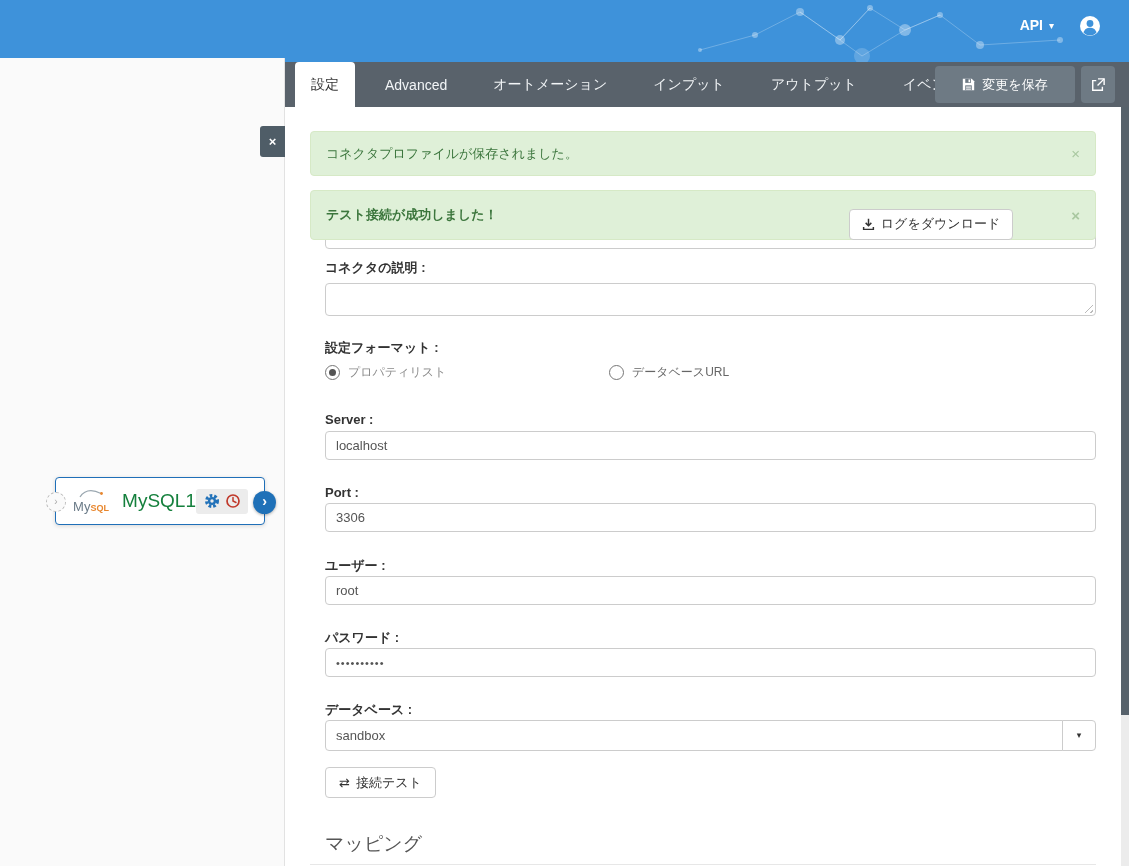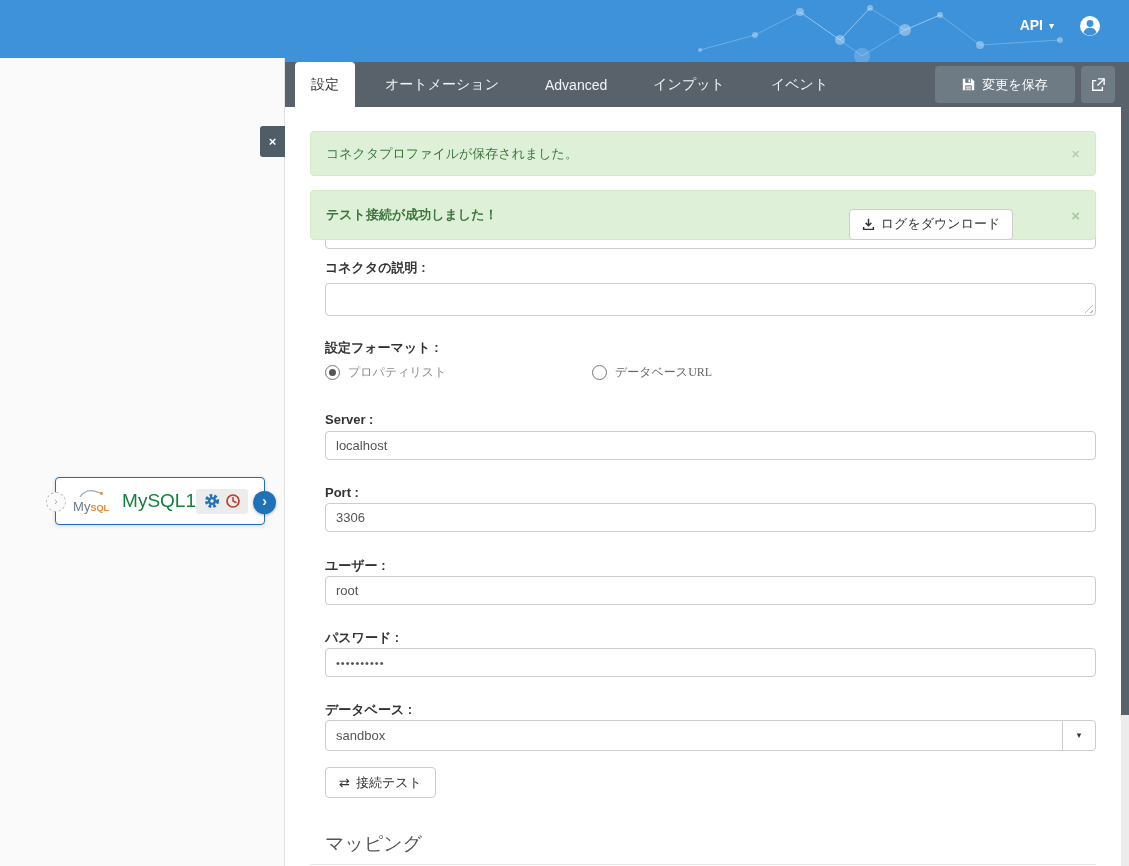--- a/index.html
+++ b/index.html
@@ -50,21 +50,21 @@
 
   .f-label { position:absolute; left:40px; font-size:13px; font-weight:bold; color:#333; }
   .t-input { position:absolute; left:40px; width:771px; height:29px; border:1px solid #ccc; border-radius:4px; font-size:13px; color:#555; padding:0 10px; font-family:inherit; background:#fff; }
 
   .desc-area { position:absolute; left:40px; top:176px; width:771px; height:33px; border:1px solid #ccc; border-radius:4px; background:#fff; }
   .resize-grip { position:absolute; right:2px; bottom:2px; width:10px; height:10px; clip-path:polygon(100% 0,0 100%,100% 100%); background:repeating-linear-gradient(135deg,#bbb 0 1px,transparent 1px 4px); }
 
   .radio-row { position:absolute; left:40px; top:257px; height:20px; width:700px; }
   .radio-opt { position:absolute; display:flex; align-items:center; gap:8px; cursor:pointer; }
   .radio-opt.r1 { left:0; }
-  .radio-opt.r2 { left:267px;font-family:Liberation Serif, serif; }
+  .radio-opt.r2 { left:284px; }
   .radio-circle { width:15px; height:15px; border:1px solid #767676; border-radius:50%; background:#fff; display:flex; align-items:center; justify-content:center; }
   .radio-circle .dot { width:7px; height:7px; border-radius:50%; background:#555; }
   .radio-label { font-size:12px; }
   .r1 .radio-label { color:#8a8a8a; }
   .r2 .radio-label { color:#666; }
 
   .db-input { width:738px !important; border-radius:4px 0 0 4px !important; }
   .db-caret { position:absolute; left:777px; top:613px; width:34px; height:31px; border:1px solid #ccc; border-radius:0 4px 4px 0; background:#fff; cursor:pointer; font-size:9px; color:#333; text-align:center; line-height:29px; }
 
   .test-btn { position:absolute; left:40px; top:660px; height:31px; padding:0 13px; background:#fff; border:1px solid #ccc; border-radius:4px; font-size:13px; color:#333; cursor:pointer; display:flex; align-items:center; gap:6px; font-family:inherit; }
@@ -145,23 +145,24 @@
     </div>
   </div>
 </div>
 
 <div class="panel-close">
   <span>×</span>
 </div>
 
 <div class="tabbar">
   <div class="tab active">設定</div>
+  <div class="tab">Advanced</div>
   <div class="tab">オートメーション</div>
-  <div class="tab">Advanced</div>
   <div class="tab">インプット</div>
+  <div class="tab">アウトプット</div>
   <div class="tab">イベント</div>
   <button class="save-btn">
     <svg width="13" height="13" viewBox="0 0 16 16">
       <path d="M1 1 H12 L15 4 V15 H1 Z" fill="#ffffff"></path>
       <rect x="4" y="9" width="8" height="6" fill="#6e7a84"></rect>
       <rect x="5" y="10.5" width="6" height="1.4" fill="#ffffff"></rect>
       <rect x="5" y="13" width="6" height="1.4" fill="#ffffff"></rect>
       <rect x="4" y="1" width="7" height="5" fill="#6e7a84"></rect>
       <rect x="8" y="1.8" width="2" height="3.4" fill="#ffffff"></rect>
     </svg>

